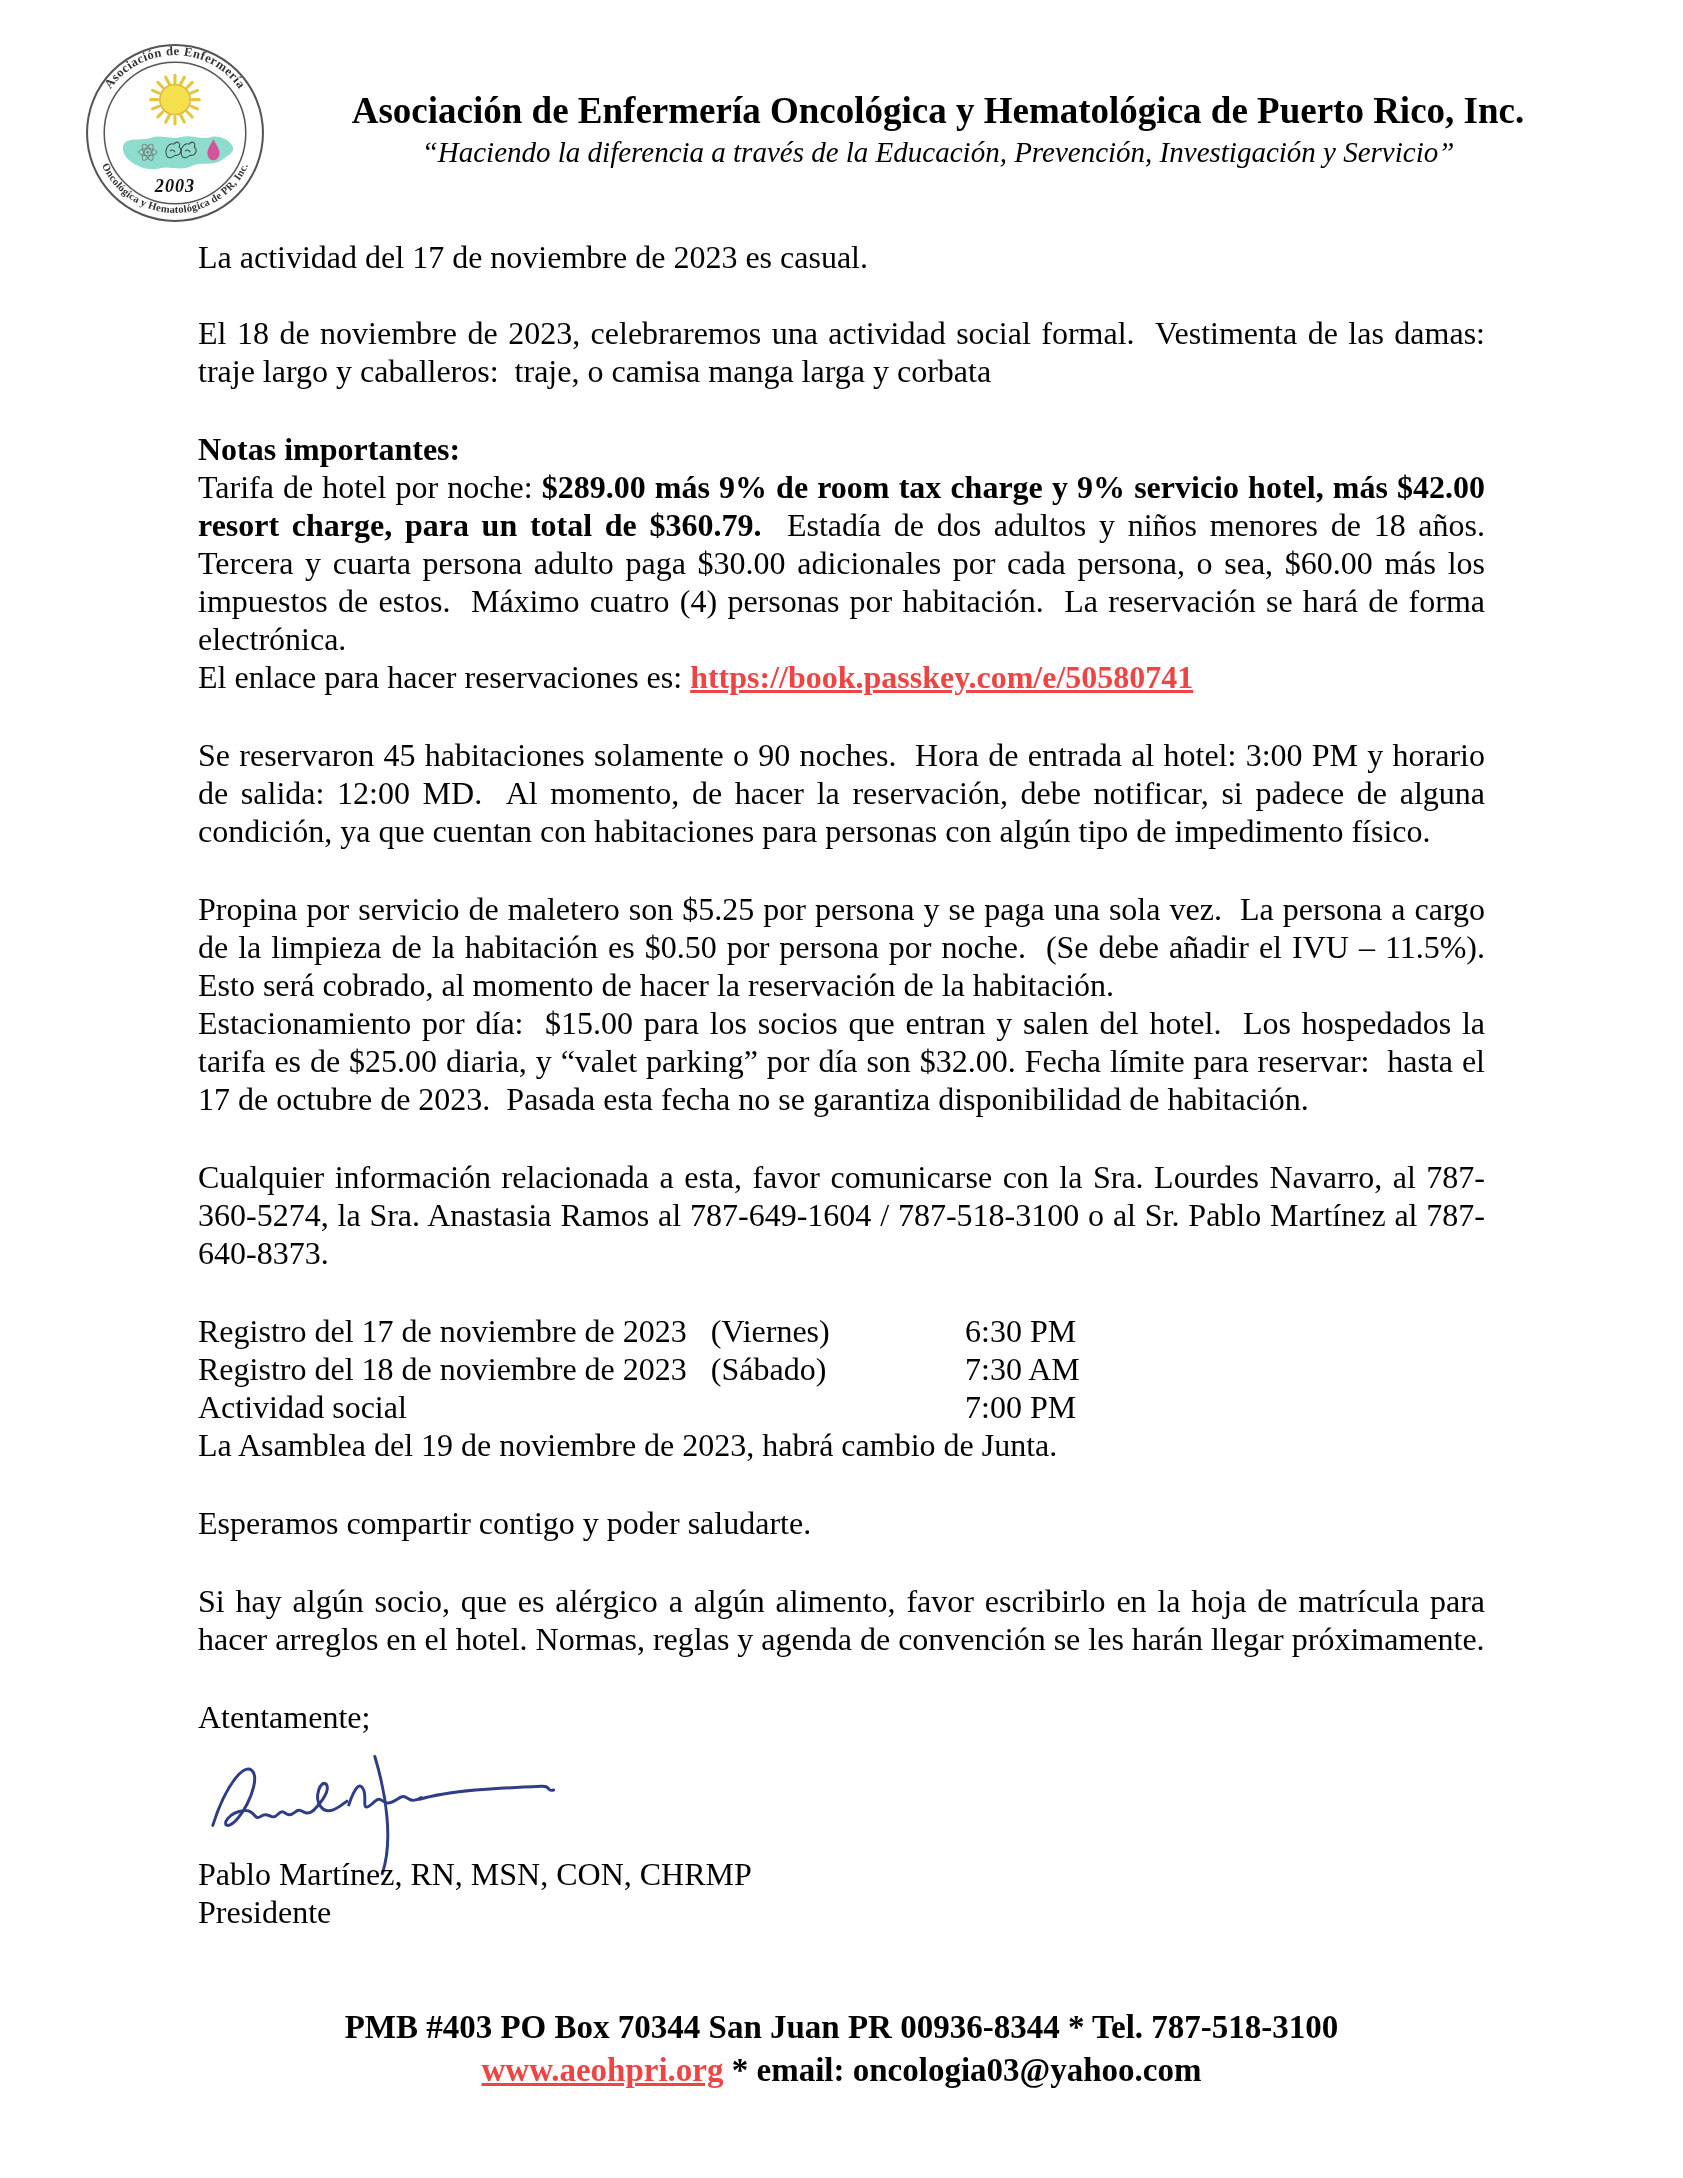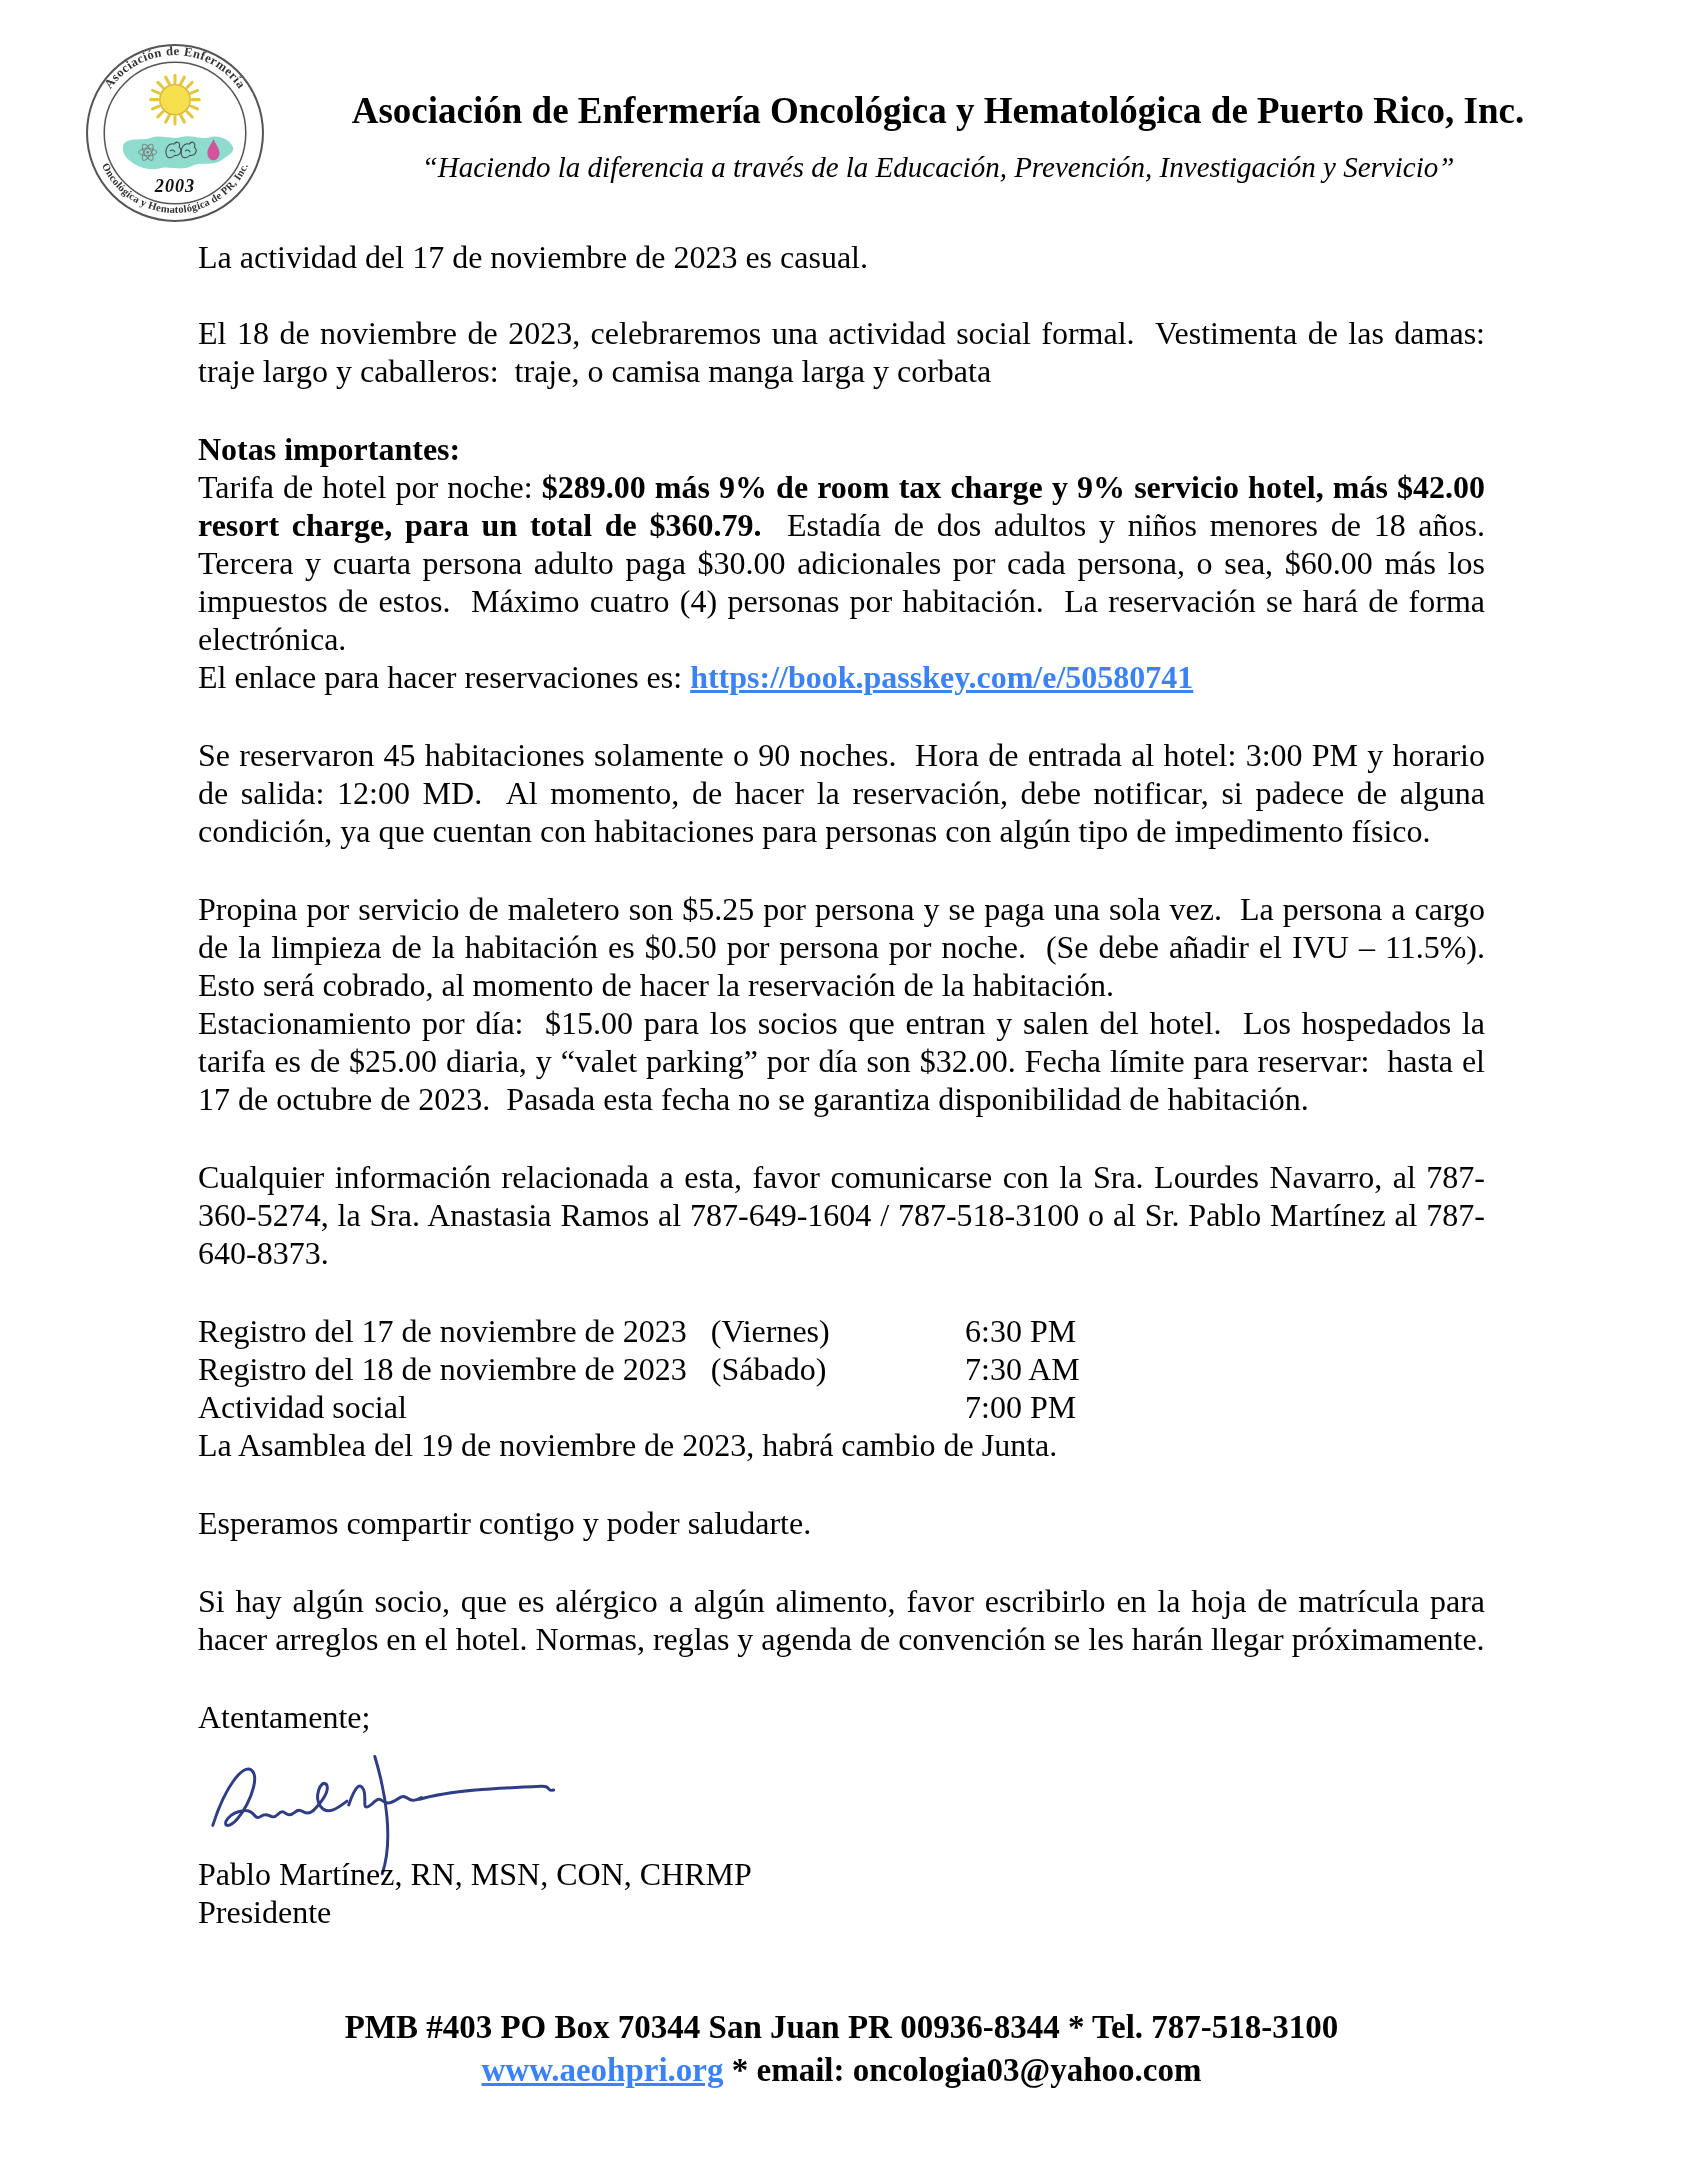--- a/index.html
+++ b/index.html
@@ -9,28 +9,28 @@
     background:#ffffff;
     font-family:"Liberation Serif","DejaVu Serif",serif;
     font-size:32px; line-height:38px; color:#000;
     overflow:hidden;
   }
   
   .header { position:absolute; top:42px; left:84px; width:1515px; height:193px; }
   .logo { position:absolute; top:0; left:0; width:182px; height:182px; }
   .header-text { margin-left:193px; text-align:center; padding-top:48px; }
   .org-title { font-weight:bold; font-size:37px; line-height:42px; white-space:nowrap;text-align:center; }
-  .tagline { font-style:italic; font-size:29px; line-height:34px; margin-top:18px; }
+  .tagline { font-style:italic; font-size:29px; line-height:34px; margin-top:3px; }
   
   .content { position:absolute; left:198px; top:238px; width:1287px; }
   .para { text-align:justify; white-space:pre-wrap; margin:0 0 40px 0; }
   .para.tight { margin-bottom:0; }
   .bold { font-weight:bold; }
   .link {
-    color:#3b82f6; font-weight:bold; text-decoration:underline; cursor:pointer;
+    color:#ef4444; font-weight:bold; text-decoration:underline; cursor:pointer;
   }
   .notes-heading { font-weight:bold; margin:0; }
   .sched-row { display:flex; }
   .sched-label { width:767px; white-space:pre-wrap; }
   .sched-time { white-space:pre; }
   .sched-note { white-space:pre-wrap; }
   .sched-block { margin-bottom:40px; }
   
   .closing { margin:0; }
   .sig-svg { display:block; margin:0 0 -30px -10px; }

